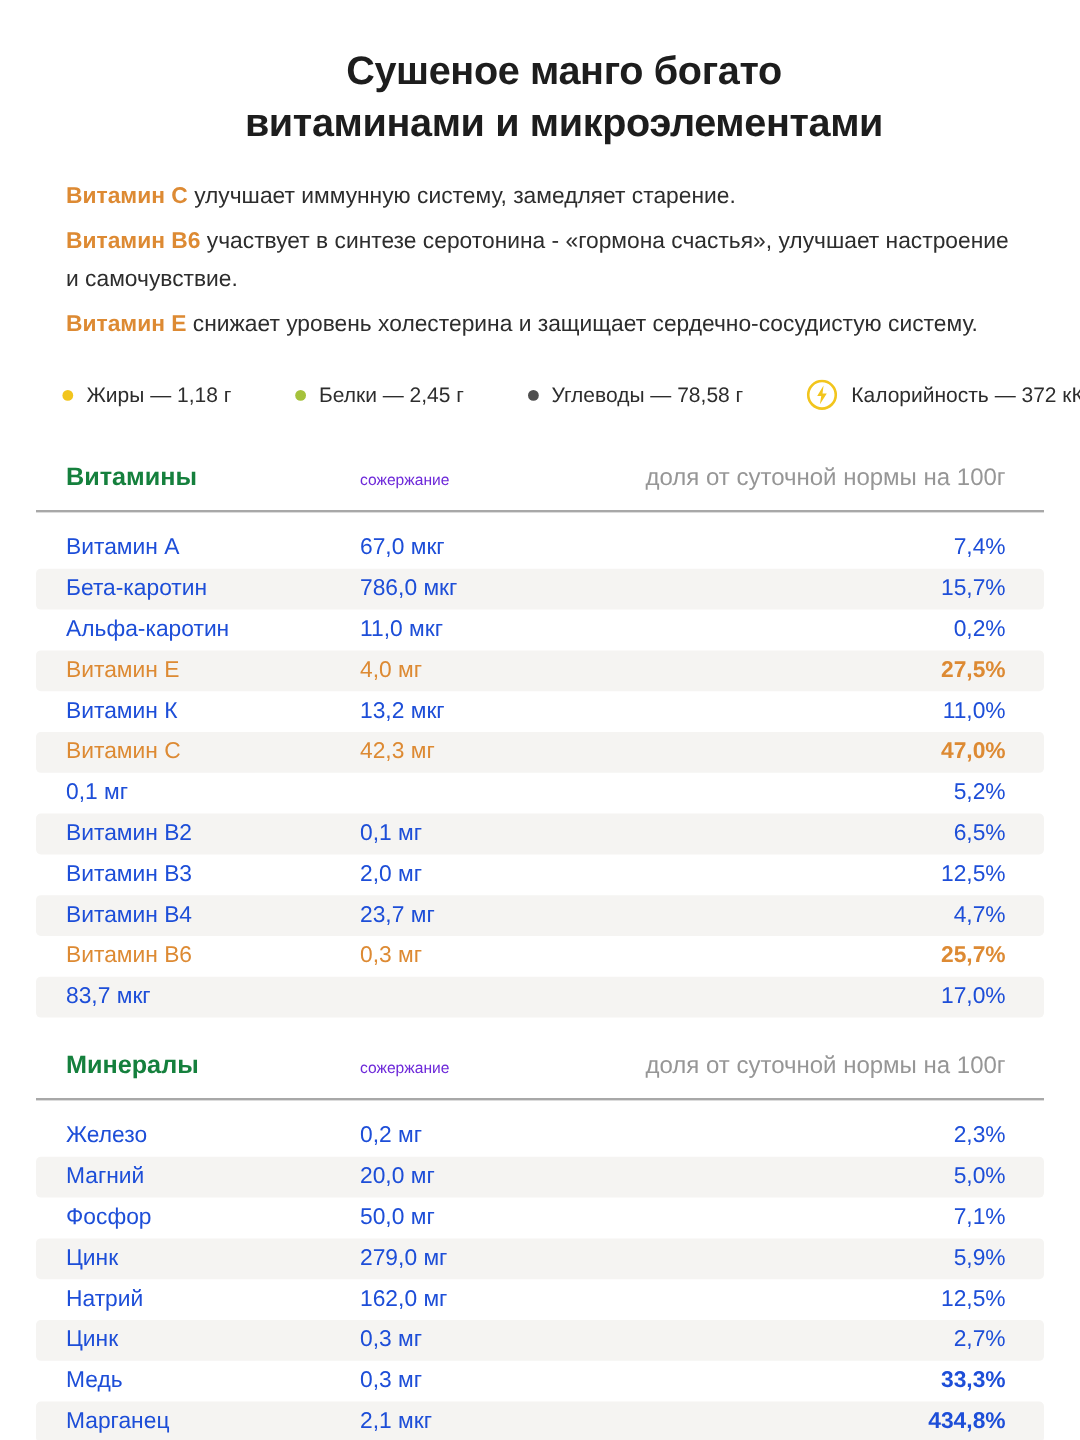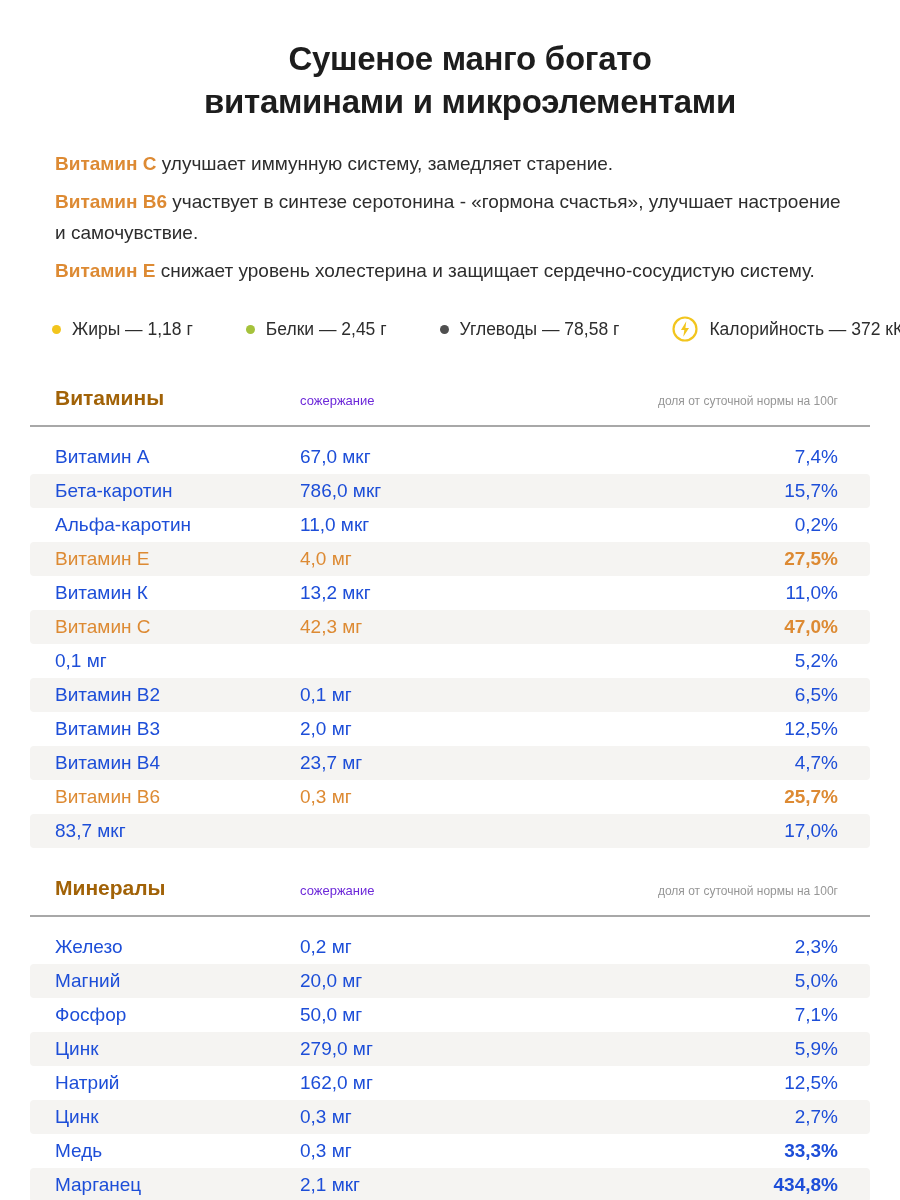--- a/index.html
+++ b/index.html
@@ -20,23 +20,23 @@
     margin:30px 0 0 52px; font-size:17.5px; color:#2d2d2d; white-space:nowrap;
   }
   .macro { display:flex; align-items:center; }
   .dot { width:9px; height:9px; border-radius:50%; margin-right:11px; flex:0 0 auto; }
   .bolt { width:26px; height:26px; margin-right:11px; flex:0 0 auto; }
   .tablewrap { margin:44px 30px 0 30px; }
   .tablewrap.second { margin-top:28px; }
   .thead {
     display:flex; align-items:baseline; padding:0 32px 0 25px; margin-bottom:15px;
   }
-  .ttitle { width:245px; font-size:21px; font-weight:700; color:#a16207; flex:0 0 auto; }
+  .ttitle { width:245px; font-size:21px; font-weight:700; color:#15803d; flex:0 0 auto; }
   .tcol2 { flex:1 1 auto; font-size:13px; color:#6d28d9; }
-  .tcol3 { font-size:12px; color:#969696; text-align:right; }
+  .tcol3 { font-size:20px; color:#969696; text-align:right; }
   .divider { height:2px; background:#a8a8a8; margin-bottom:13px; }
   .trow {
     display:flex; align-items:center; height:34px;
     padding:0 32px 0 25px; font-size:19px; border-radius:4px; color:#1d4ed8;
   }
   .trow:nth-child(even) { background:#f5f4f2; }
   .c1 { width:245px; flex:0 0 auto; }
   .c2 { flex:1 1 auto; }
   .c3 { min-width:90px; text-align:right; }
   .trow.accent { color:#dd8a33; }

